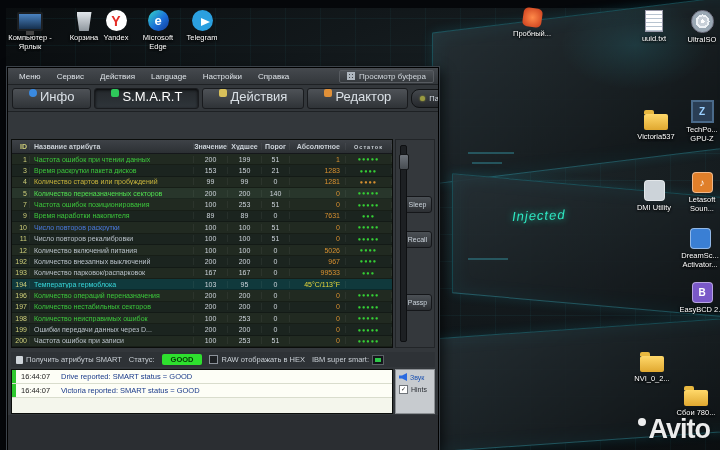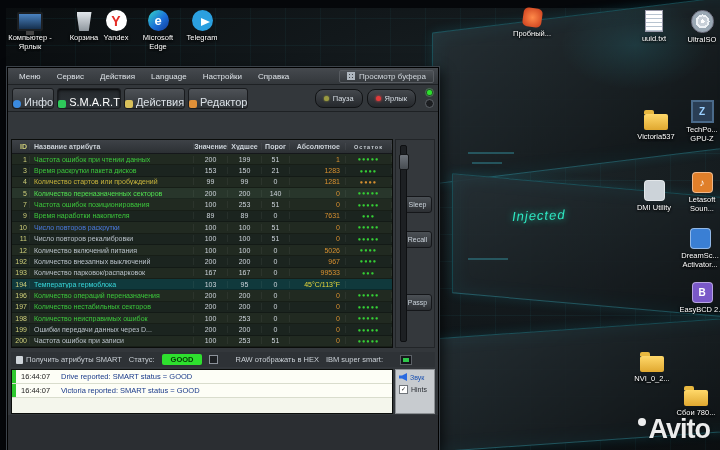--- a/index.html
+++ b/index.html
@@ -67,21 +67,21 @@
   .grid-icon{width:8px;height:8px;flex:none;
      background-image:repeating-linear-gradient(0deg,#aeb6be 0 2px,transparent 2px 3px),
                       repeating-linear-gradient(90deg,#aeb6be 0 2px,transparent 2px 3px)}
   .drivebar{height:14px;margin:2px 3px 0;display:flex;gap:2px;background:#07080b}
   .seg{display:flex;align-items:center;padding:0 6px;font-size:7.5px;white-space:nowrap;
      background:linear-gradient(#111b2e,#0b1322);border:1px solid #25364f;color:#9fc0ff}
   .seg-model{color:#d2e2ff}.seg-fw{color:#e8c860}
   .seg-cap{color:#fff;flex:1;justify-content:center;background:linear-gradient(#16233c,#0e192c)}
   .health{width:8px;height:8px;background:#2ec84a;border-radius:1px;align-self:center;flex:none}
   .tabbar{height:26px;display:flex;align-items:center;gap:3px;padding:0 4px;border-bottom:1px solid #1e2124}
-  .tab{display:flex;align-items:flex-end;gap:3px;height:19px;padding:0 0;font-size:11px;color:#dae0e6;
+  .tab{display:flex;align-items:flex-start;gap:3px;height:19px;padding:0 16px;font-size:13px;color:#dae0e6;
      background:linear-gradient(#4e5257,#2f3337);border:1px solid #191b1e;border-radius:3px;white-space:nowrap}
   .tab.active{background:linear-gradient(#24282c,#2f353a);box-shadow:inset 0 1px 3px rgba(0,0,0,.85);color:#fff}
   .tic{width:8px;height:8px;border-radius:2px;flex:none}
   .tic-info{border-radius:50%;background:#3a8ae0}.tic-smart{background:#2ec85a}
   .tic-journals{background:#d8c05a}.tic-testing{background:#38c8c8}.tic-editor{background:#e09038}
   .pausestop{margin-left:auto;display:flex;gap:4px;align-items:center}
   .pbtn{display:flex;align-items:center;gap:4px;height:17px;padding:0 8px;font-size:7.5px;color:#d6dde4;
      background:linear-gradient(#44484d,#25282c);border:1px solid #111315;border-radius:8px;white-space:nowrap}
   .led{width:5px;height:5px;border-radius:50%;flex:none}
   .led-y{background:#9a9a42;box-shadow:0 0 2px #aa3}.led-r{background:#e03a3a;box-shadow:0 0 3px #f44}
@@ -115,21 +115,21 @@
   .sbtn{width:27px;height:15px;margin-right:2px;display:flex;align-items:center;justify-content:center;
      font-size:7px;color:#cad2da;background:linear-gradient(#4b5055,#2c2f33);border:1px solid #15171a;border-radius:3px}
   .sbtn-sleep{margin-top:56px}.sbtn-recall{margin-top:18px}.sbtn-passp{margin-top:46px}
   
   .footer{position:absolute;left:3px;top:284px;width:424px;height:15px;display:flex;align-items:center;
      gap:7px;font-size:7.5px;color:#c9cfd5;background:#2e3236;padding:0 5px;box-sizing:border-box;white-space:nowrap}
   .getsmart{display:flex;align-items:center;gap:3px}
   .doc-icon{width:7px;height:8px;background:#cfd5da;border-radius:1px;flex:none}
   .statusv{background:#2ee02e;color:#063806;font-weight:bold;padding:0 9px;border-radius:2px;line-height:11px}
   .chk{width:7px;height:7px;border:1px solid #8c929a;background:#1d2023;flex:none}
-  .hexline,.ibmline{display:flex;gap:17px}
+  .hexline,.ibmline{display:flex;gap:3px}
   .ibmbox{width:10px;height:8px;background:#14161a;border:1px solid #5c6167;position:relative;flex:none}
   .ibmbox::after{content:"";position:absolute;inset:2px;background:#2ec84a}
   
   .bottompad{position:absolute;left:0;right:0;top:347px;bottom:0;background:#2b2e32}
   .logwrap{position:absolute;left:3px;top:301px;width:424px;height:45px;display:flex;gap:2px}
   .log{flex:1;background:#f4f6ec;border:1px solid #0b0d0b;display:flex;flex-direction:column;overflow:hidden}
   .logline{display:flex;align-items:center;height:13px;flex:none;background:#fdfef6;
      border-bottom:1px solid #d9ddcd;font-size:7.5px}
   .logbar{width:4px;align-self:stretch;background:#2ec82e;margin-right:5px;flex:none}
   .logtime{width:40px;color:#1c1c1c;flex:none}

